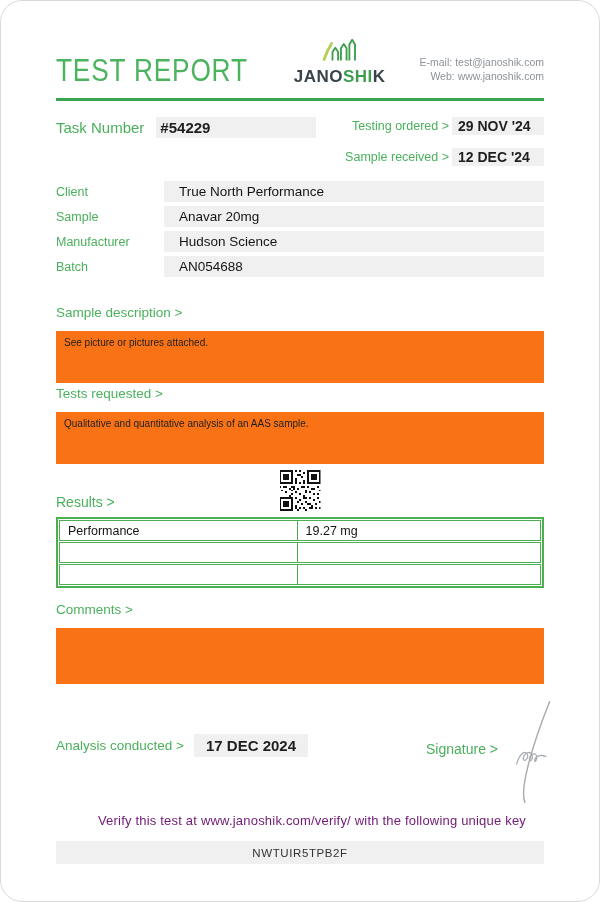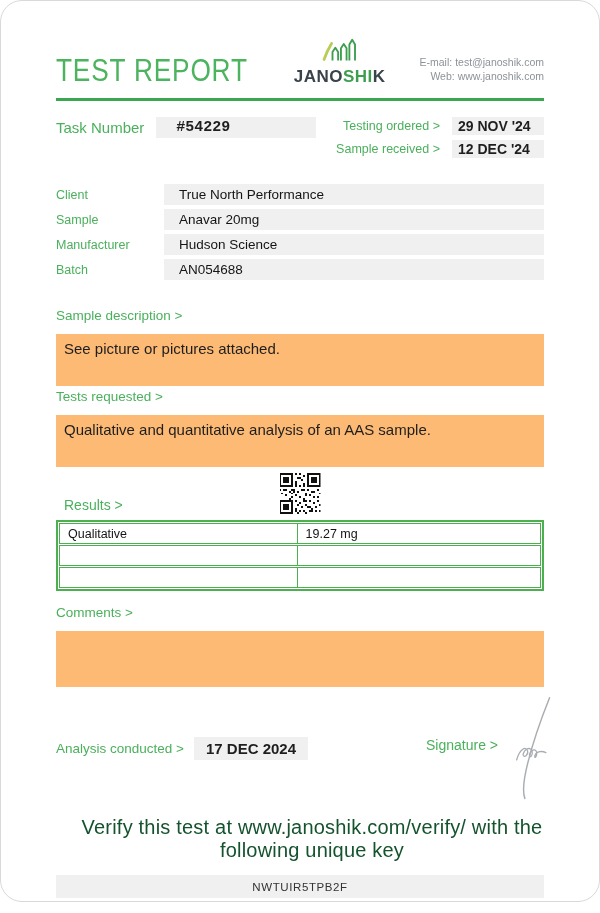--- a/index.html
+++ b/index.html
@@ -24,63 +24,63 @@
   .wordmark { font-size:17px; font-weight:700; letter-spacing:0.5px; color:#39434b; margin-top:1px; }
   .wordmark .hl { color:#3d9e4e; }
   .contact { text-align:right; color:#8d9298; font-size:10.5px; line-height:14px; margin-bottom:6px; }
   .hr-green { margin-top:9px; border-top:3px solid #3aa64f; }
 
   
   .task-row { margin-top:16px; display:flex; justify-content:space-between; align-items:flex-start; }
   .task-left { display:flex; align-items:center; }
   .green-label { color:#4ab05c; }
   .task-label { font-size:15px; }
-  .task-value { margin-left:12px; background:#f0f0f0; width:160px; padding:2px 20px; font-size:15px; font-weight:700; color:#1e1e1e;font-family:Liberation Mono, monospace; }
-  .ordered-col { display:flex; flex-direction:column; gap:5px; }
+  .task-value { margin-left:12px; background:#f0f0f0; width:160px; padding:2px 4px; font-size:15px; font-weight:700; color:#1e1e1e; }
+  .ordered-col { display:flex; flex-direction:column; gap:13px; }
   .ordered-row { display:flex; align-items:center; justify-content:flex-end; }
   .ordered-label { font-size:12.5px; }
-  .ordered-value { margin-left:12px; background:#f0f0f0; width:92px; padding:1px 6px; font-size:14px; font-weight:700; color:#1e1e1e; }
-
-  
-  .info { margin-top:26px; }
+  .ordered-value { margin-left:3px; background:#f0f0f0; width:92px; padding:1px 6px; font-size:14px; font-weight:700; color:#1e1e1e; }
+
+  
+  .info { margin-top:15px; }
   .info-row { display:flex; align-items:center; margin-bottom:4px; }
   .info-label { flex:0 0 108px; font-size:12.5px; }
   .info-value { flex:1; background:#f0f0f0; padding:2px 15px; font-size:13.5px; color:#141414; height:21px; line-height:17px; }
 
   
   .section-label { font-size:13.5px; }
-  .section-box { margin-top:11px; background:#fdba74; padding:6px 8px; font-size:15px; color:#1e1e1e; }
+  .section-box { margin-top:11px; background:#f97316; padding:6px 8px; font-size:10px; color:#1e1e1e; }
   .desc-box { height:52px; }
   .tests-box { height:52px; }
   .comments-box { height:56px; }
   .sec-desc { margin-top:28px; }
   .sec-tests { margin-top:3px; }
   .sec-comments { margin-top:14px; }
 
   
   .results-head { margin-top:4px; position:relative; height:44px; }
-  .results-label { position:absolute; left:8px; bottom:2px; font-size:14px; }
+  .results-label { position:absolute; left:0; bottom:2px; font-size:14px; }
   .qr { position:absolute; left:50%; transform:translateX(-50%); bottom:1px; width:41px; height:41px; }
   .rtable { margin-top:5px; border:2px solid #4caf50; padding:0; }
   .rrow { display:flex; border:1px solid #4caf50; margin:1px; height:21px; }
   .rcell { padding:3px 8px; font-size:12.5px; color:#141414; }
   .rcell.c1 { flex:0 0 49.5%; border-right:1px solid #4caf50; }
   .rcell.c2 { flex:1; }
 
   
-  .footer-row { margin-top:50px; display:flex; justify-content:space-between; align-items:flex-start; }
+  .footer-row { margin-top:50px; display:flex; justify-content:space-between; align-items:flex-end; }
   .analysis { display:flex; align-items:center; }
   .analysis-label { font-size:13.5px; }
   .analysis-date { margin-left:10px; background:#f0f0f0; padding:3px 12px; font-size:15px; font-weight:700; color:#1e1e1e; }
   .sig-wrap { position:relative; display:flex; align-items:center; margin-right:46px; }
   .sig-label { font-size:14px; }
   .signature { position:absolute; left:76px; top:-46px; width:64px; height:116px; }
 
   
-  .verify-text { margin-top:56px; color:#14532d; font-size:20px; text-align:center; letter-spacing:0.2px;margin-left:24px; }
+  .verify-text { margin-top:56px; color:#701a75; font-size:13px; text-align:center; letter-spacing:0.2px;margin-left:24px; }
   .verify-key { margin-top:13px; background:#f0f0f0; height:23px; display:flex; align-items:center; justify-content:center;
                 font-size:11.5px; letter-spacing:0.6px; color:#333; }
 </style>
 </head>
 <body>
 
 <div class="page">
   <div class="content">
 
     <div class="header">
@@ -157,21 +157,21 @@
         <span class="qr">
           <svg width="41" height="41" viewBox="0 0 21 21" shape-rendering="crispEdges">
             <rect width="21" height="21" fill="#fff"></rect>
             <path fill="#111" fill-rule="evenodd" d="M0 0h7v7H0z M1 1h5v5H1z M2 2h3v3H2z M14 0h7v7h-7z M15 1h5v5h-5z M16 2h3v3h-3z M0 14h7v7H0z M1 15h5v5H1z M2 16h3v3h-3z"></path>
             <path fill="#111" d="M8 0h1v1H8z M10 0h1v1h-1z M12 1h1v1h-1z M9 2h2v1H9z M8 4h1v2H8z M11 3h1v1h-1z M12 5h1v1h-1z M8 6h1v1H8z M10 6h1v1h-1z M12 6h1v1h-1z M6 8h1v1H6z M6 10h1v1H6z M6 12h1v1H6z M0 8h1v1H0z M2 8h2v1H2z M5 9h1v1H5z M7 8h1v2H7z M9 9h1v1H9z M11 8h2v1h-2z M14 8h1v1h-1z M16 9h2v1h-2z M19 8h1v1h-1z M20 10h1v1h-1z M1 10h1v1H1z M3 11h1v1H3z M8 11h1v1H8z M10 12h1v1h-1z M13 10h1v2h-1z M15 11h1v1h-1z M17 12h1v1h-1z M19 12h1v1h-1z M12 13h1v1h-1z M5 13h1v1H5z M8 14h1v1H8z M10 15h1v1h-1z M12 14h2v1h-2z M15 14h1v1h-1z M17 15h1v1h-1z M19 14h1v1h-1z M20 16h1v1h-1z M9 16h1v1H9z M11 17h1v1h-1z M13 16h1v1h-1z M14 17h2v1h-2z M16 18h1v1h-1z M18 17h1v1h-1z M8 18h1v2H8z M10 19h1v1h-1z M12 19h1v1h-1z M15 19h2v1h-2z M18 19h1v1h-1z M20 19h1v1h-1z M13 20h1v1h-1z M9 20h1v1H9z"></path>
           </svg>
         </span>
       </div>
       <div class="rtable">
         <div class="rrow">
-          <div class="rcell c1">Qualitative</div>
+          <div class="rcell c1">Performance</div>
           <div class="rcell c2">19.27 mg</div>
         </div>
         <div class="rrow">
           <div class="rcell c1"></div>
           <div class="rcell c2"></div>
         </div>
         <div class="rrow">
           <div class="rcell c1"></div>
           <div class="rcell c2"></div>
         </div>

